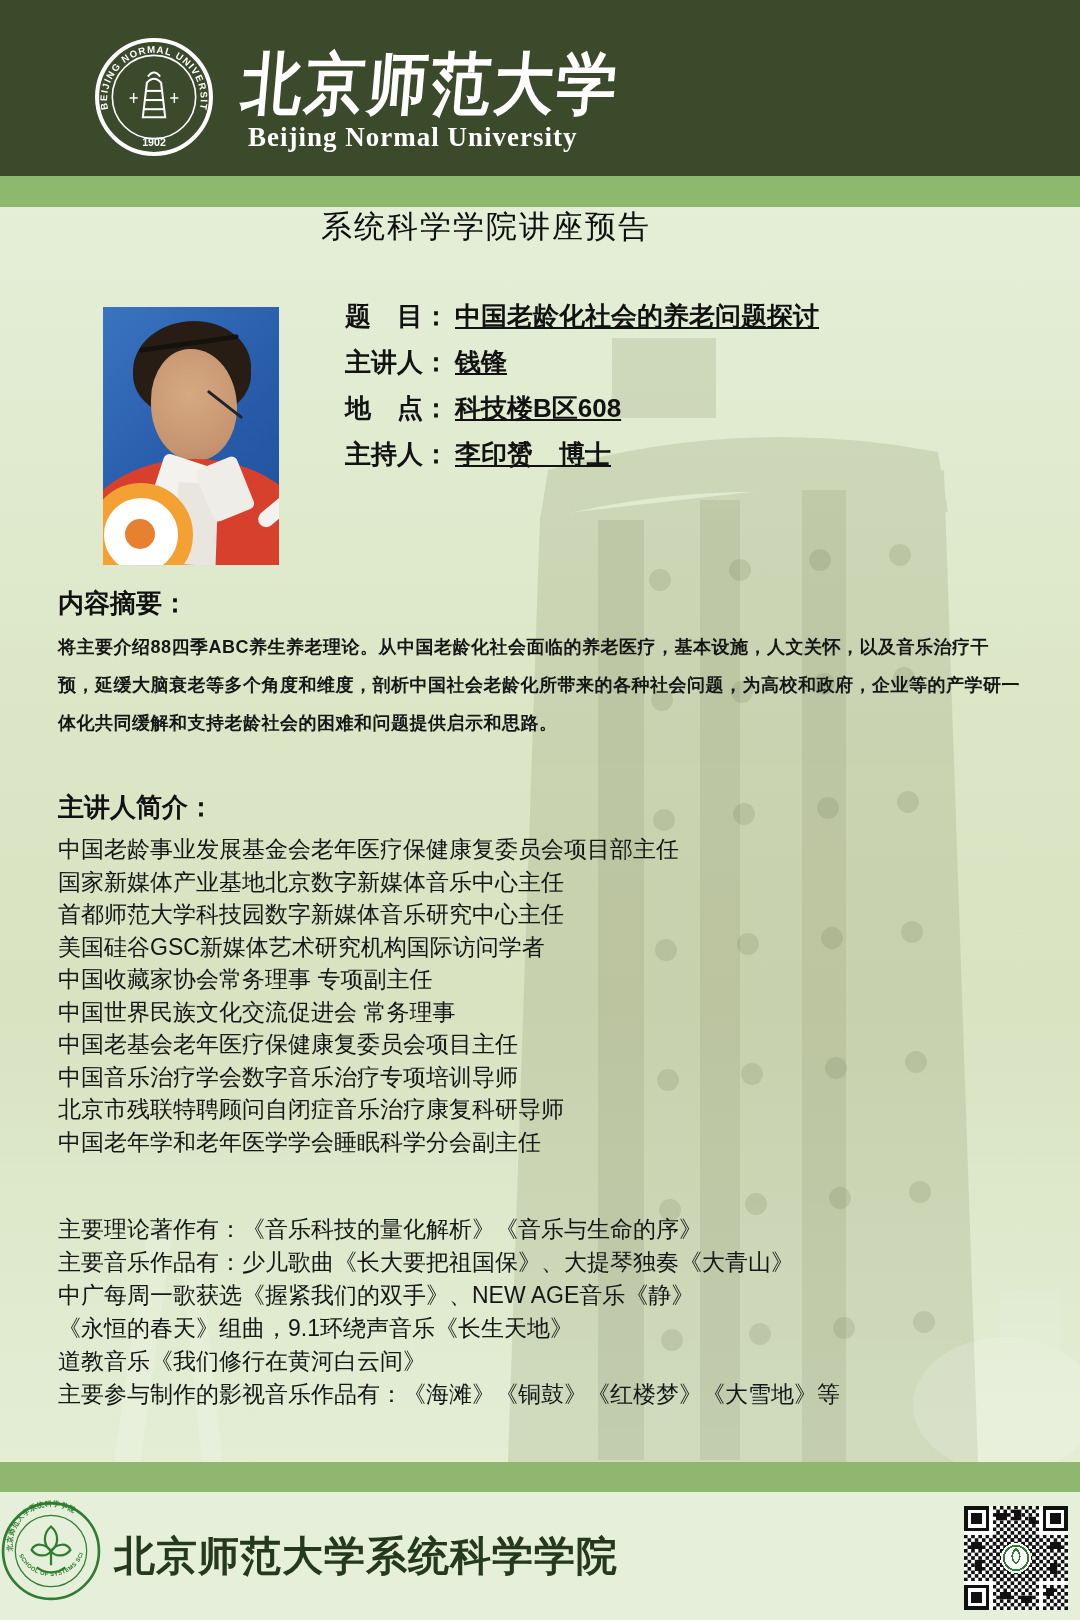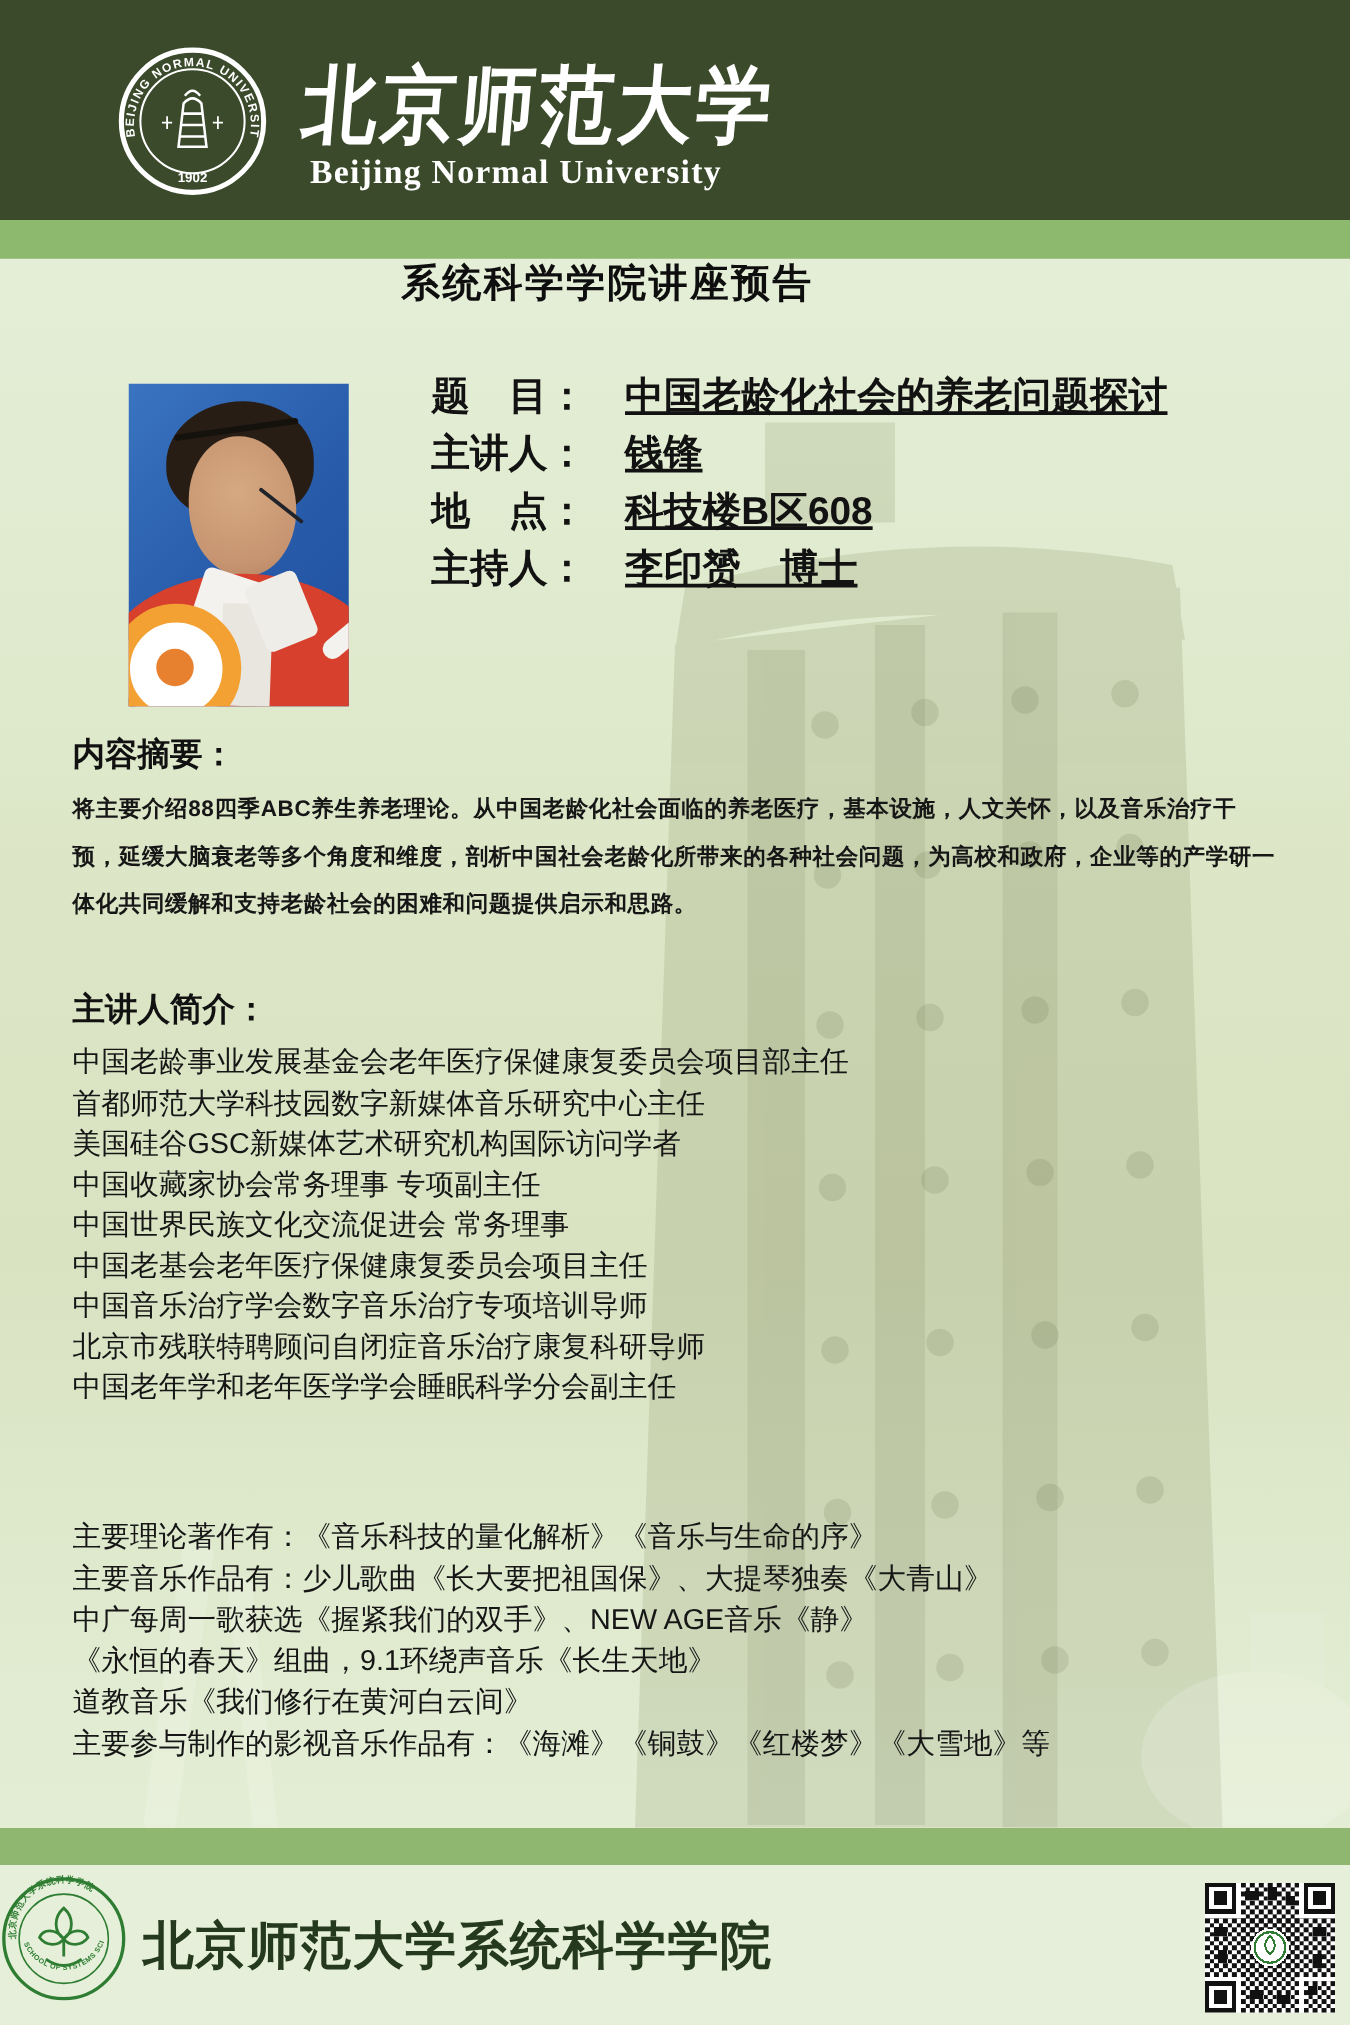--- a/index.html
+++ b/index.html
@@ -14,21 +14,21 @@
   .header{ left:0; top:0; width:1080px; height:176px; background:#3a4a2b; }
   .seal{ position:absolute; left:93px; top:36px; }
   .uni-cn{ position:absolute; left:246px; top:40px; color:#ffffff; font-size:60px; font-weight:700;
     letter-spacing:3px; transform:skewX(-5deg) scaleY(1.12); transform-origin:left top; white-space:nowrap; }
   .uni-en{ position:absolute; left:248px; top:122px; color:#ffffff; font-size:27px; font-weight:700;
     font-family:"Liberation Serif","DejaVu Serif",serif; letter-spacing:1px; white-space:nowrap; }
   .band{ left:0; width:1080px; }
   .band-top{ top:176px; height:31px; background:#8cb96d; }
   .band-bottom{ top:1462px; height:30px; background:#8fb770; }
 
-  .page-title{ left:0; top:206px; width:972px; text-align:center; font-size:31px; font-weight:700;
+  .page-title{ left:0; top:206px; width:972px; text-align:center; font-size:31px; font-weight:400;
     color:#0e0e0e; letter-spacing:2px; }
 
   
   .photo{ left:103px; top:307px; width:176px; height:258px; overflow:hidden;
     background:linear-gradient(135deg,#3a74c0 0%,#2a5fae 45%,#1d4e9d 100%); }
   .photo div{ position:absolute; }
   .hair{ left:30px; top:14px; width:118px; height:96px; background:#271d15; border-radius:52% 48% 44% 44%; }
   .face{ left:48px; top:42px; width:86px; height:112px;
     background:radial-gradient(circle at 45% 40%, #d6a982 0%, #c69470 70%, #b4825f 100%);
     border-radius:46% 54% 48% 52%; }
@@ -37,21 +37,21 @@
   .jacket{ left:-22px; top:152px; width:226px; height:120px; background:#d7402c; border-radius:55% 55% 0 0/70% 70% 0 0; }
   .collar-l{ left:52px; top:152px; width:52px; height:60px; background:#f4f2ee; transform:rotate(18deg); border-radius:6px; }
   .collar-r{ left:100px; top:154px; width:44px; height:56px; background:#efede8; transform:rotate(-22deg); border-radius:6px; }
   .shirt{ left:74px; top:176px; width:40px; height:82px; background:#e9e6df; transform:rotate(2deg); }
   .swirl{ left:-14px; top:176px; width:104px; height:104px; border:15px solid #f2a132; border-radius:50%; background:#ffffff; }
   .swirl-core{ left:22px; top:212px; width:30px; height:30px; background:#e8812f; border-radius:50%; }
   .sleeve{ left:150px; top:190px; width:60px; height:16px; background:#f4f2ee; transform:rotate(-40deg); border-radius:8px; }
 
   
   .info{ left:345px; top:303px; width:700px; }
-  .info-row{ display:flex; align-items:flex-start; margin-bottom:19px; font-size:31px; line-height:27px; color:#121212;gap:25px; }
+  .info-row{ display:flex; align-items:flex-start; margin-bottom:19px; font-size:26px; line-height:27px; color:#121212; }
   .info-label{ font-weight:700; white-space:pre; }
   .info-value{ font-weight:600; margin-left:6px; white-space:pre;text-decoration:underline; }
 
   .sec-heading{ font-size:26px; font-weight:700; color:#111111; }
   .abstract-heading{ left:58px; top:586px; }
   .abstract-body{ left:58px; top:628px; width:962px; font-size:18px; line-height:38px; font-weight:700;
     color:#161616; letter-spacing:0.5px; margin:0; }
   .bio-heading{ left:58px; top:790px; }
   .list{ color:#161616; font-weight:500; }
   .bio-list{ left:58px; top:833px; font-size:23px; line-height:32.5px; }
@@ -180,20 +180,21 @@
       <span class="info-value">李印赟　博士</span>
     </div>
   </div>
 
   <div class="abs layer sec-heading abstract-heading">内容摘要：</div>
   <p class="abs layer abstract-body">将主要介绍88四季ABC养生养老理论。从中国老龄化社会面临的养老医疗，基本设施，人文关怀，以及音乐治疗干预，延缓大脑衰老等多个角度和维度，剖析中国社会老龄化所带来的各种社会问题，为高校和政府，企业等的产学研一体化共同缓解和支持老龄社会的困难和问题提供启示和思路。</p>
 
   <div class="abs layer sec-heading bio-heading">主讲人简介：</div>
   <div class="abs layer list bio-list">
     <span class="line">中国老龄事业发展基金会老年医疗保健康复委员会项目部主任</span>
+    <span class="line">国家新媒体产业基地北京数字新媒体音乐中心主任</span>
     <span class="line">首都师范大学科技园数字新媒体音乐研究中心主任</span>
     <span class="line">美国硅谷GSC新媒体艺术研究机构国际访问学者</span>
     <span class="line">中国收藏家协会常务理事 专项副主任</span>
     <span class="line">中国世界民族文化交流促进会 常务理事</span>
     <span class="line">中国老基会老年医疗保健康复委员会项目主任</span>
     <span class="line">中国音乐治疗学会数字音乐治疗专项培训导师</span>
     <span class="line">北京市残联特聘顾问自闭症音乐治疗康复科研导师</span>
     <span class="line">中国老年学和老年医学学会睡眠科学分会副主任</span>
   </div>
 

